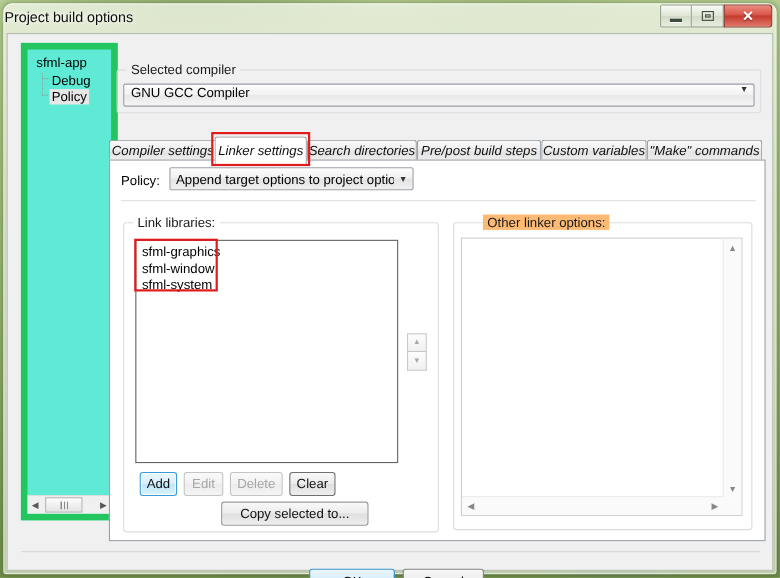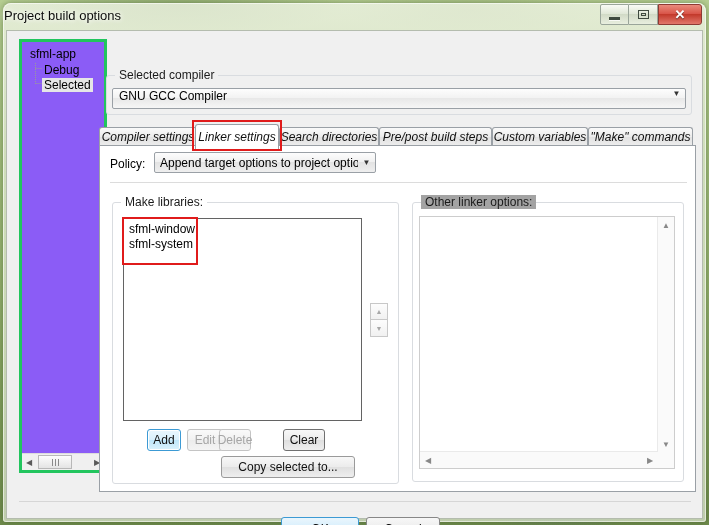--- a/index.html
+++ b/index.html
@@ -65,21 +65,21 @@
   #client{
     position:absolute;left:3px;top:27px;width:697px;height:489px;
     background:#f0f0f0;
     border:1px solid #b4bcae;
     box-sizing:border-box;
   }
 
   
   #tree-panel{
     position:absolute;left:12px;top:8px;width:88px;height:434px;
-    background:#8b5cf6;border:3px solid #22c55e;box-sizing:border-box;
+    background:#5eead4;border:6px solid #22c55e;box-sizing:border-box;
   }
   #tree-body{position:absolute;left:0;top:0;right:0;bottom:17px;overflow:hidden;}
   .tree-root{position:absolute;left:8px;top:5px;font-size:12px;white-space:nowrap;}
   .tree-child{position:absolute;left:20px;font-size:12px;white-space:nowrap;padding:0 2px;}
   .tree-child.sel{background:#e6e6e6;}
   .tree-lines{position:absolute;left:13px;top:21px;width:10px;height:24px;}
   #tree-hscroll{
     position:absolute;left:0;right:0;bottom:0;height:16px;
     background:#f0f0f0;border-top:1px solid #dcdcdc;
     display:flex;align-items:center;justify-content:space-between;
@@ -91,21 +91,21 @@
     border:1px solid #b8b8b8;box-sizing:border-box;
     display:flex;align-items:center;justify-content:center;
   }
   .grip{width:7px;height:7px;
     background:repeating-linear-gradient(90deg,#8a8a8a 0 1px,transparent 1px 3px);}
 
   
   .groupbox{position:absolute;border:1px solid #d9dce0;border-radius:3px;box-sizing:border-box;}
   .group-title{position:absolute;top:-8px;left:8px;background:#f0f0f0;padding:0 4px;font-size:12px;color:#1a1a1a;white-space:nowrap;}
 
-  #gb-compiler{left:99px;top:44px;width:586px;height:40px;}
+  #gb-compiler{left:99px;top:32px;width:586px;height:40px;}
   #compiler-combo{
     position:absolute;left:5px;top:12px;width:574px;height:21px;
     background:linear-gradient(180deg,#fdfdfd,#f2f2f2 48%,#e8e8e8 50%,#f6f6f6);
     border:1px solid #9aa0a6;border-radius:2px;box-sizing:border-box;
     display:flex;align-items:flex-start;
   }
   #compiler-combo .cval{padding-left:6px;font-size:12px;flex:1;white-space:nowrap;overflow:hidden;}
   .combo-arrow{width:17px;text-align:center;color:#333;font-size:8px;}
 
   
@@ -137,21 +137,21 @@
     background:linear-gradient(180deg,#fdfdfd,#f0f0f0 48%,#e3e3e3 50%,#efefef);
     border:1px solid #9aa0a6;border-radius:2px;box-sizing:border-box;
     display:flex;align-items:center;
   }
   #policy-combo .cval{padding-left:5px;font-size:12px;flex:1;white-space:nowrap;overflow:hidden;}
   #policy-sep{position:absolute;left:10px;top:36px;width:577px;height:1px;background:#dcdcdc;}
 
   #gb-link{left:104px;top:170px;width:287px;height:282px;background:#fff;}
   #gb-link .group-title{background:#fff;}
   #gb-other{left:404px;top:170px;width:272px;height:280px;background:#fff;}
-  #gb-other .group-title{background:#a3a3a3;}
+  #gb-other .group-title{background:#fdba74;margin-left:18px;}
 
   
   #link-list{
     position:absolute;left:116px;top:187px;width:239px;height:203px;
     background:#fff;border:1px solid #636363;box-sizing:border-box;
     padding:3px 0 0 3px;overflow:hidden;
   }
   .lib-item{font-size:12px;line-height:15px;white-space:nowrap;padding-left:2px;}
   #lib-highlight{
     position:absolute;left:115px;top:186px;width:76px;height:48px;
@@ -168,33 +168,32 @@
   .nudge-btn + .nudge-btn{border-top:none;}
 
   
   .btn{
     position:absolute;height:22px;box-sizing:border-box;
     border:1px solid #9a9a9a;border-radius:3px;
     background:linear-gradient(180deg,#f8f8f8,#ececec 48%,#dfdfdf 50%,#eeeeee);
     font-size:12px;color:#101010;
     display:flex;align-items:center;justify-content:center;
     font-family:"Liberation Sans",sans-serif;
-    margin-left:20px;
   }
   .btn.disabled{color:#a6a6a6;border-color:#c4c4c4;
     background:linear-gradient(180deg,#fafafa,#f2f2f2 48%,#ececec 50%,#f4f4f4);}
   .btn.focus{
     border-color:#3c9ad4;
     background:linear-gradient(180deg,#eaf6fd,#d9f0fc 48%,#bde6fa 50%,#daf2fd);
     box-shadow:inset 0 0 0 1px #fff;
   }
   .btn.strong{border-color:#707070;}
   #btn-add{left:120px;top:398px;width:34px;}
   #btn-edit{left:160px;top:398px;width:36px;}
-  #btn-delete{left:192px;top:398px;width:32px;}
+  #btn-delete{left:202px;top:398px;width:48px;}
   #btn-clear{left:256px;top:398px;width:42px;}
   #btn-copy{left:194px;top:425px;width:134px;}
 
   
   #other-box{
     position:absolute;left:412px;top:185px;width:256px;height:253px;
     background:#fff;border:1px solid #cdcdcd;box-sizing:border-box;
   }
   #other-vscroll{
     position:absolute;right:0;top:0;width:16px;bottom:16px;
@@ -252,21 +251,21 @@
 
     <div id="tree-panel">
       <div id="tree-body">
         <div class="tree-root">sfml-app</div>
         <svg class="tree-lines" viewBox="0 0 10 24">
           <path d="M0.5,0 L0.5,21" stroke="#9a9a9a" stroke-width="1" stroke-dasharray="1 1" fill="none"></path>
           <path d="M0.5,5.5 L7,5.5" stroke="#9a9a9a" stroke-width="1" stroke-dasharray="1 1" fill="none"></path>
           <path d="M0.5,20.5 L7,20.5" stroke="#9a9a9a" stroke-width="1" stroke-dasharray="1 1" fill="none"></path>
         </svg>
         <div class="tree-child" style="top:21px;text-align:right;">Debug</div>
-        <div class="tree-child sel" style="top:36px;">Selected</div>
+        <div class="tree-child sel" style="top:36px;">Policy</div>
       </div>
       <div id="tree-hscroll">
         <div class="sb-arrow">◀</div>
         <div class="sb-thumb">
           <div class="grip"></div>
         </div>
         <div class="sb-arrow" style="margin-left:auto;">▶</div>
       </div>
     </div>
 
@@ -290,28 +289,29 @@
 
     <div id="tabpanel">
       <div id="policy-label">Policy:</div>
       <div id="policy-combo">
         <span class="cval">Append target options to project options</span>
         <span class="combo-arrow">▼</span>
       </div>
       <div id="policy-sep"></div>
 
       <div class="groupbox" id="gb-link" style="left:12px;top:56px;width:287px;height:282px;">
-        <span class="group-title">Make libraries:</span>
+        <span class="group-title">Link libraries:</span>
       </div>
       <div class="groupbox" id="gb-other" style="left:312px;top:56px;width:272px;height:280px;">
         <span class="group-title">Other linker options:</span>
       </div>
     </div>
 
     <div id="link-list">
+      <div class="lib-item">sfml-graphics</div>
       <div class="lib-item">sfml-window</div>
       <div class="lib-item">sfml-system</div>
     </div>
     <div id="lib-highlight"></div>
 
     <div id="nudge">
       <div class="nudge-btn">
         <span>▲</span>
       </div>
       <div class="nudge-btn">

